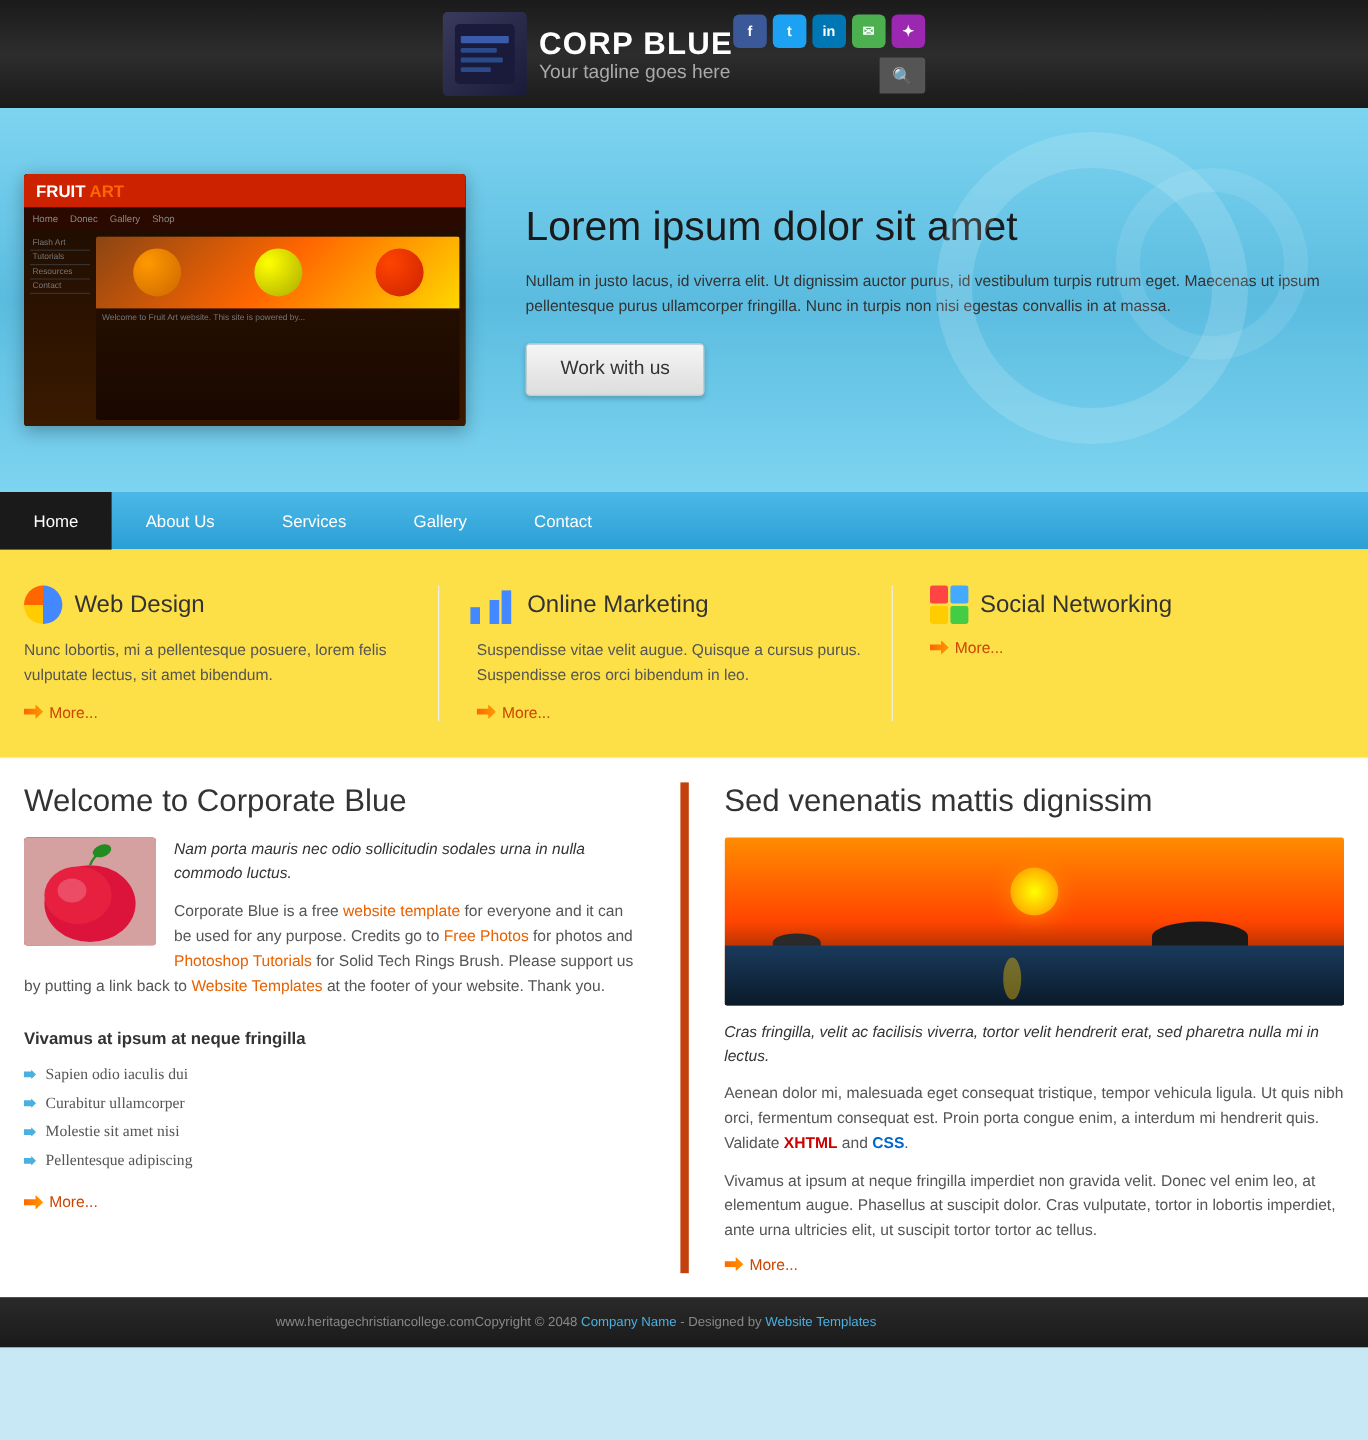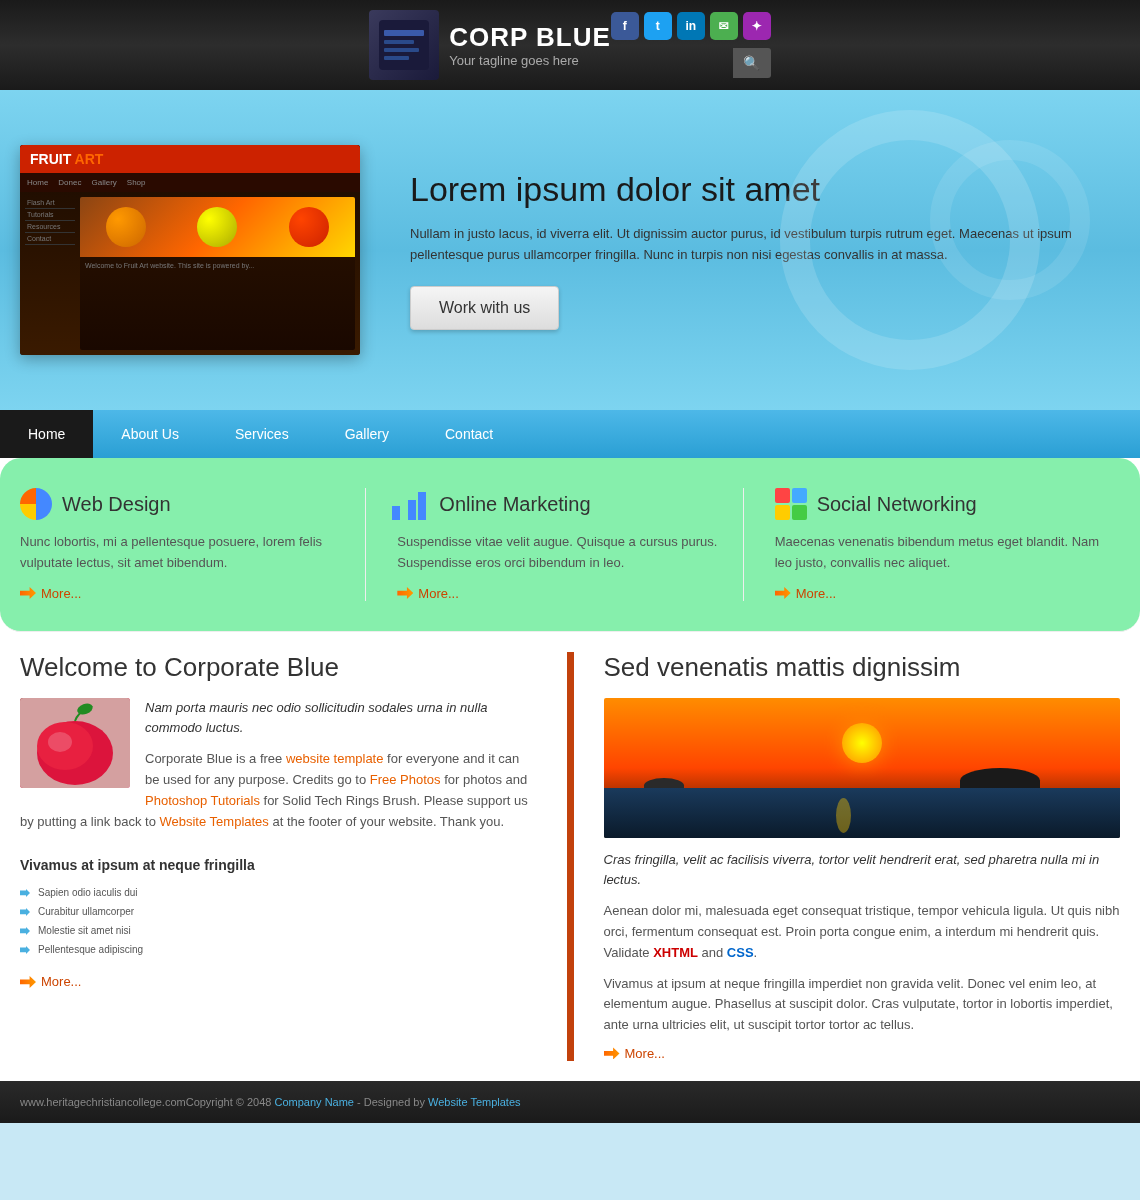--- a/index.html
+++ b/index.html
@@ -25,21 +25,21 @@
       height: 70px;
       background: linear-gradient(135deg, #3a3a5c, #1a1a3a);
       border-radius: 4px;
       display: flex;
       align-items: center;
       justify-content: center;
     }
     .logo-icon svg { width: 50px; height: 50px; }
     .logo-text { color: white; }
     .logo-title { font-size: 26px; font-weight: bold; letter-spacing: 1px; }
-    .logo-tagline { font-size: 13px; color: #aaa; }
+    .logo-tagline { font-size: 16px; color: #aaa; }
     .header-right {
       display: flex;
       flex-direction: column;
       align-items: flex-end;
       gap: 8px;
     }
     .social-icons {
       display: flex;
       gap: 5px;
     }
@@ -109,21 +109,21 @@
       position: absolute;
       right: 50px;
       top: 50px;
       width: 120px;
       height: 120px;
       border: 20px solid rgba(255,255,255,0.1);
       border-radius: 50%;
     }
     .hero-image {
       flex-shrink: 0;
-      width: 340px;
+      width: 368px;
       height: 210px;
       background: #1a1a2e;
       border-radius: 3px;
       overflow: hidden;
       box-shadow: 0 4px 15px rgba(0,0,0,0.3);
       position: relative;
     }
     .hero-image-inner {
       width: 100%;
       height: 100%;
@@ -223,23 +223,22 @@
     .main-content {
       background: white;
       padding: 0;
     }
 
     
     .three-cols {
       display: flex;
       padding: 30px 20px;
       gap: 11px;
-      background: #86efac;
+      background: #fde047;
       border-bottom: 1px solid #eee;
-      border-radius: 21px;
     }
     .col {
       flex: 1;
       padding: 0 20px;
       border-right: 1px solid #eee;
     }
     .col:first-child { padding-left: 0; }
     .col:last-child { border-right: none; }
     .col-header {
       display: flex;
@@ -288,25 +287,26 @@
       justify-content: center;
       overflow: hidden;
     }
     .italic-text { font-style: italic; color: #333; font-size: 13px; line-height: 1.6; margin-bottom: 10px; }
     .body-text { font-size: 13px; color: #555; line-height: 1.6; margin-bottom: 10px; }
     .link-orange { color: #e86000; text-decoration: none; }
     .subsection-title { font-weight: bold; font-size: 14px; color: #333; margin: 15px 0 10px; }
     .bullet-list { list-style: none; padding: 0; margin-bottom: 15px; }
     .bullet-list li {
       padding: 4px 0;
-      font-size: 10px;
+      font-size: 13px;
       color: #555;
       display: flex;
       align-items: center;
       gap: 8px;
+      font-family: Liberation Serif, serif;
     }
     .bullet-arrow {
       width: 10px;
       height: 8px;
       background: #4ab0e0;
       clip-path: polygon(0 20%, 60% 20%, 60% 0%, 100% 50%, 60% 100%, 60% 80%, 0 80%);
       flex-shrink: 0;
     }
 
     
@@ -367,21 +367,21 @@
     }
     .xhtml-red { color: #cc0000; font-weight: bold; }
     .css-blue { color: #0066cc; font-weight: bold; }
 
     
     .footer {
       background: linear-gradient(to bottom, #2a2a2a, #1a1a1a);
       padding: 15px 20px;
       display: flex;
       align-items: center;
-      justify-content: flex-start;
+      justify-content: center;
     }
     .footer-left { color: #888; font-size: 11px; }
     .footer-center { color: #888; font-size: 11px; text-align: center; }
     .footer-link { color: #4ab0e0; text-decoration: none; }
 
     
     .clearfix::after { content: ''; display: table; clear: both; }
 
     
     .icon-webdesign {
@@ -530,21 +530,20 @@
     <div class="col">
       <div class="col-header">
         <div class="icon-social">
           <div class="sq1"></div>
           <div class="sq2"></div>
           <div class="sq3"></div>
           <div class="sq4"></div>
         </div>
         <span class="col-title">Social Networking</span>
       </div>
-      <p class="col-text">Maecenas venenatis bibendum metus eget blandit. Nam leo justo, convallis nec aliquet.</p>
       <a class="more-link">
         <span class="arrow-right"></span>
         <span>More...</span>
       </a>
     </div>
   </div>
 
   <div class="two-cols">
 
     <div class="left-col">

